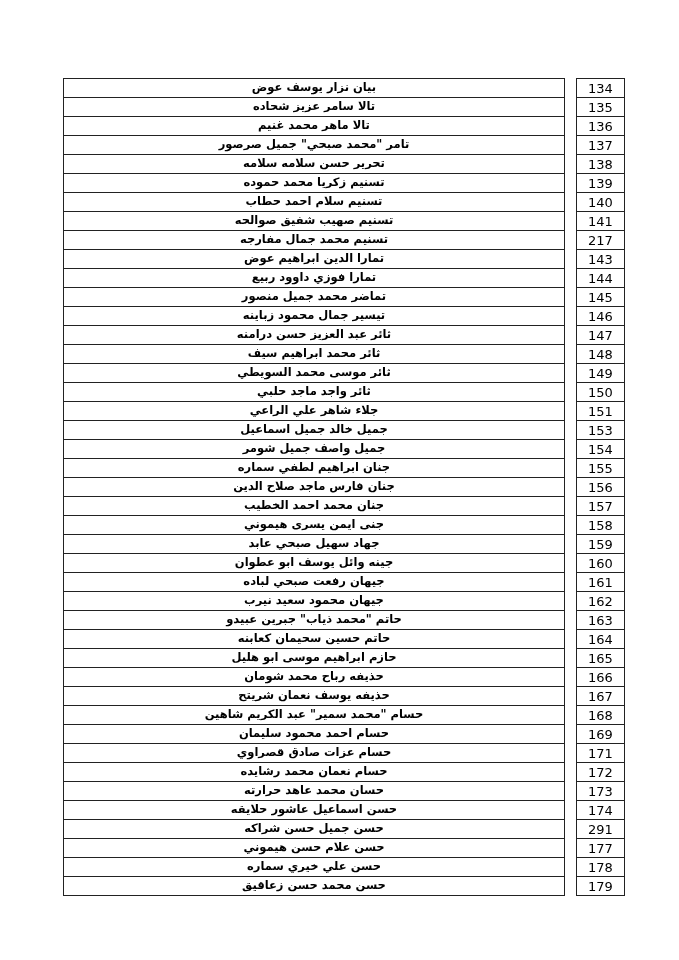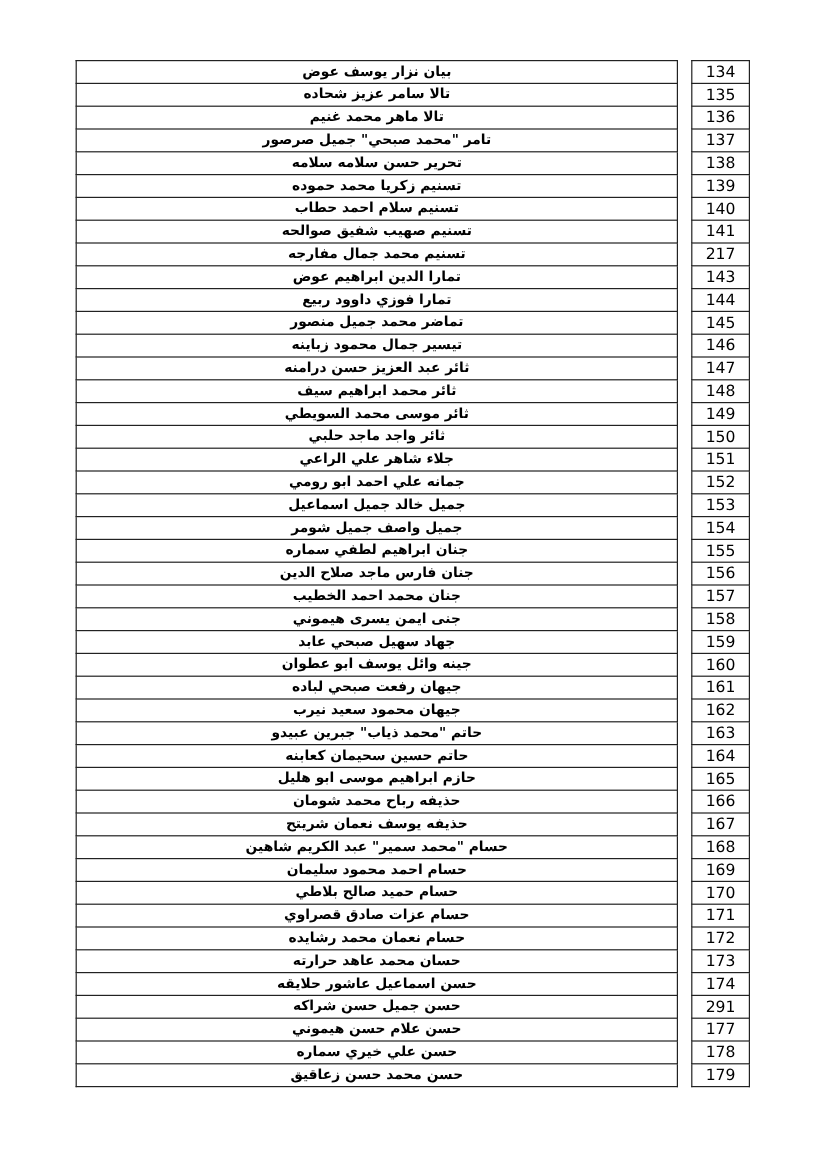--- a/index.html
+++ b/index.html
@@ -11,21 +11,21 @@
     position: relative;
     width: 679px;
     height: 960px;
     background: #ffffff;
     font-family: "DejaVu Sans", sans-serif;
     overflow: hidden;
   }
   table.roster {
     position: absolute;
     left: 63px;
-    top: 50px;
+    top: 78px;
     border-collapse: collapse;
     table-layout: fixed;
   }
   table.roster td {
     height: 18px;
     padding: 0;
     vertical-align: middle;
     line-height: 1;
   }
   td.name-cell {
@@ -162,25 +162,20 @@
     <td class="gap-cell"></td>
     <td class="num-cell">150</td>
   </tr>
 
   <tr>
     <td class="name-cell">جلاء شاهر علي الراعي</td>
     <td class="gap-cell"></td>
     <td class="num-cell">151</td>
   </tr>
 
-  <tr>
-    <td class="name-cell">جمانه علي احمد ابو رومي</td>
-    <td class="gap-cell"></td>
-    <td class="num-cell">152</td>
-  </tr>
 
   <tr>
     <td class="name-cell">جميل خالد جميل اسماعيل</td>
     <td class="gap-cell"></td>
     <td class="num-cell">153</td>
   </tr>
 
   <tr>
     <td class="name-cell">جميل واصف جميل شومر</td>
     <td class="gap-cell"></td>
@@ -270,25 +265,20 @@
     <td class="gap-cell"></td>
     <td class="num-cell">168</td>
   </tr>
 
   <tr>
     <td class="name-cell">حسام احمد محمود سليمان</td>
     <td class="gap-cell"></td>
     <td class="num-cell">169</td>
   </tr>
 
-  <tr>
-    <td class="name-cell">حسام حميد صالح بلاطي</td>
-    <td class="gap-cell"></td>
-    <td class="num-cell">170</td>
-  </tr>
 
   <tr>
     <td class="name-cell">حسام عزات صادق قصراوي</td>
     <td class="gap-cell"></td>
     <td class="num-cell">171</td>
   </tr>
 
   <tr>
     <td class="name-cell">حسام نعمان محمد رشايده</td>
     <td class="gap-cell"></td>

